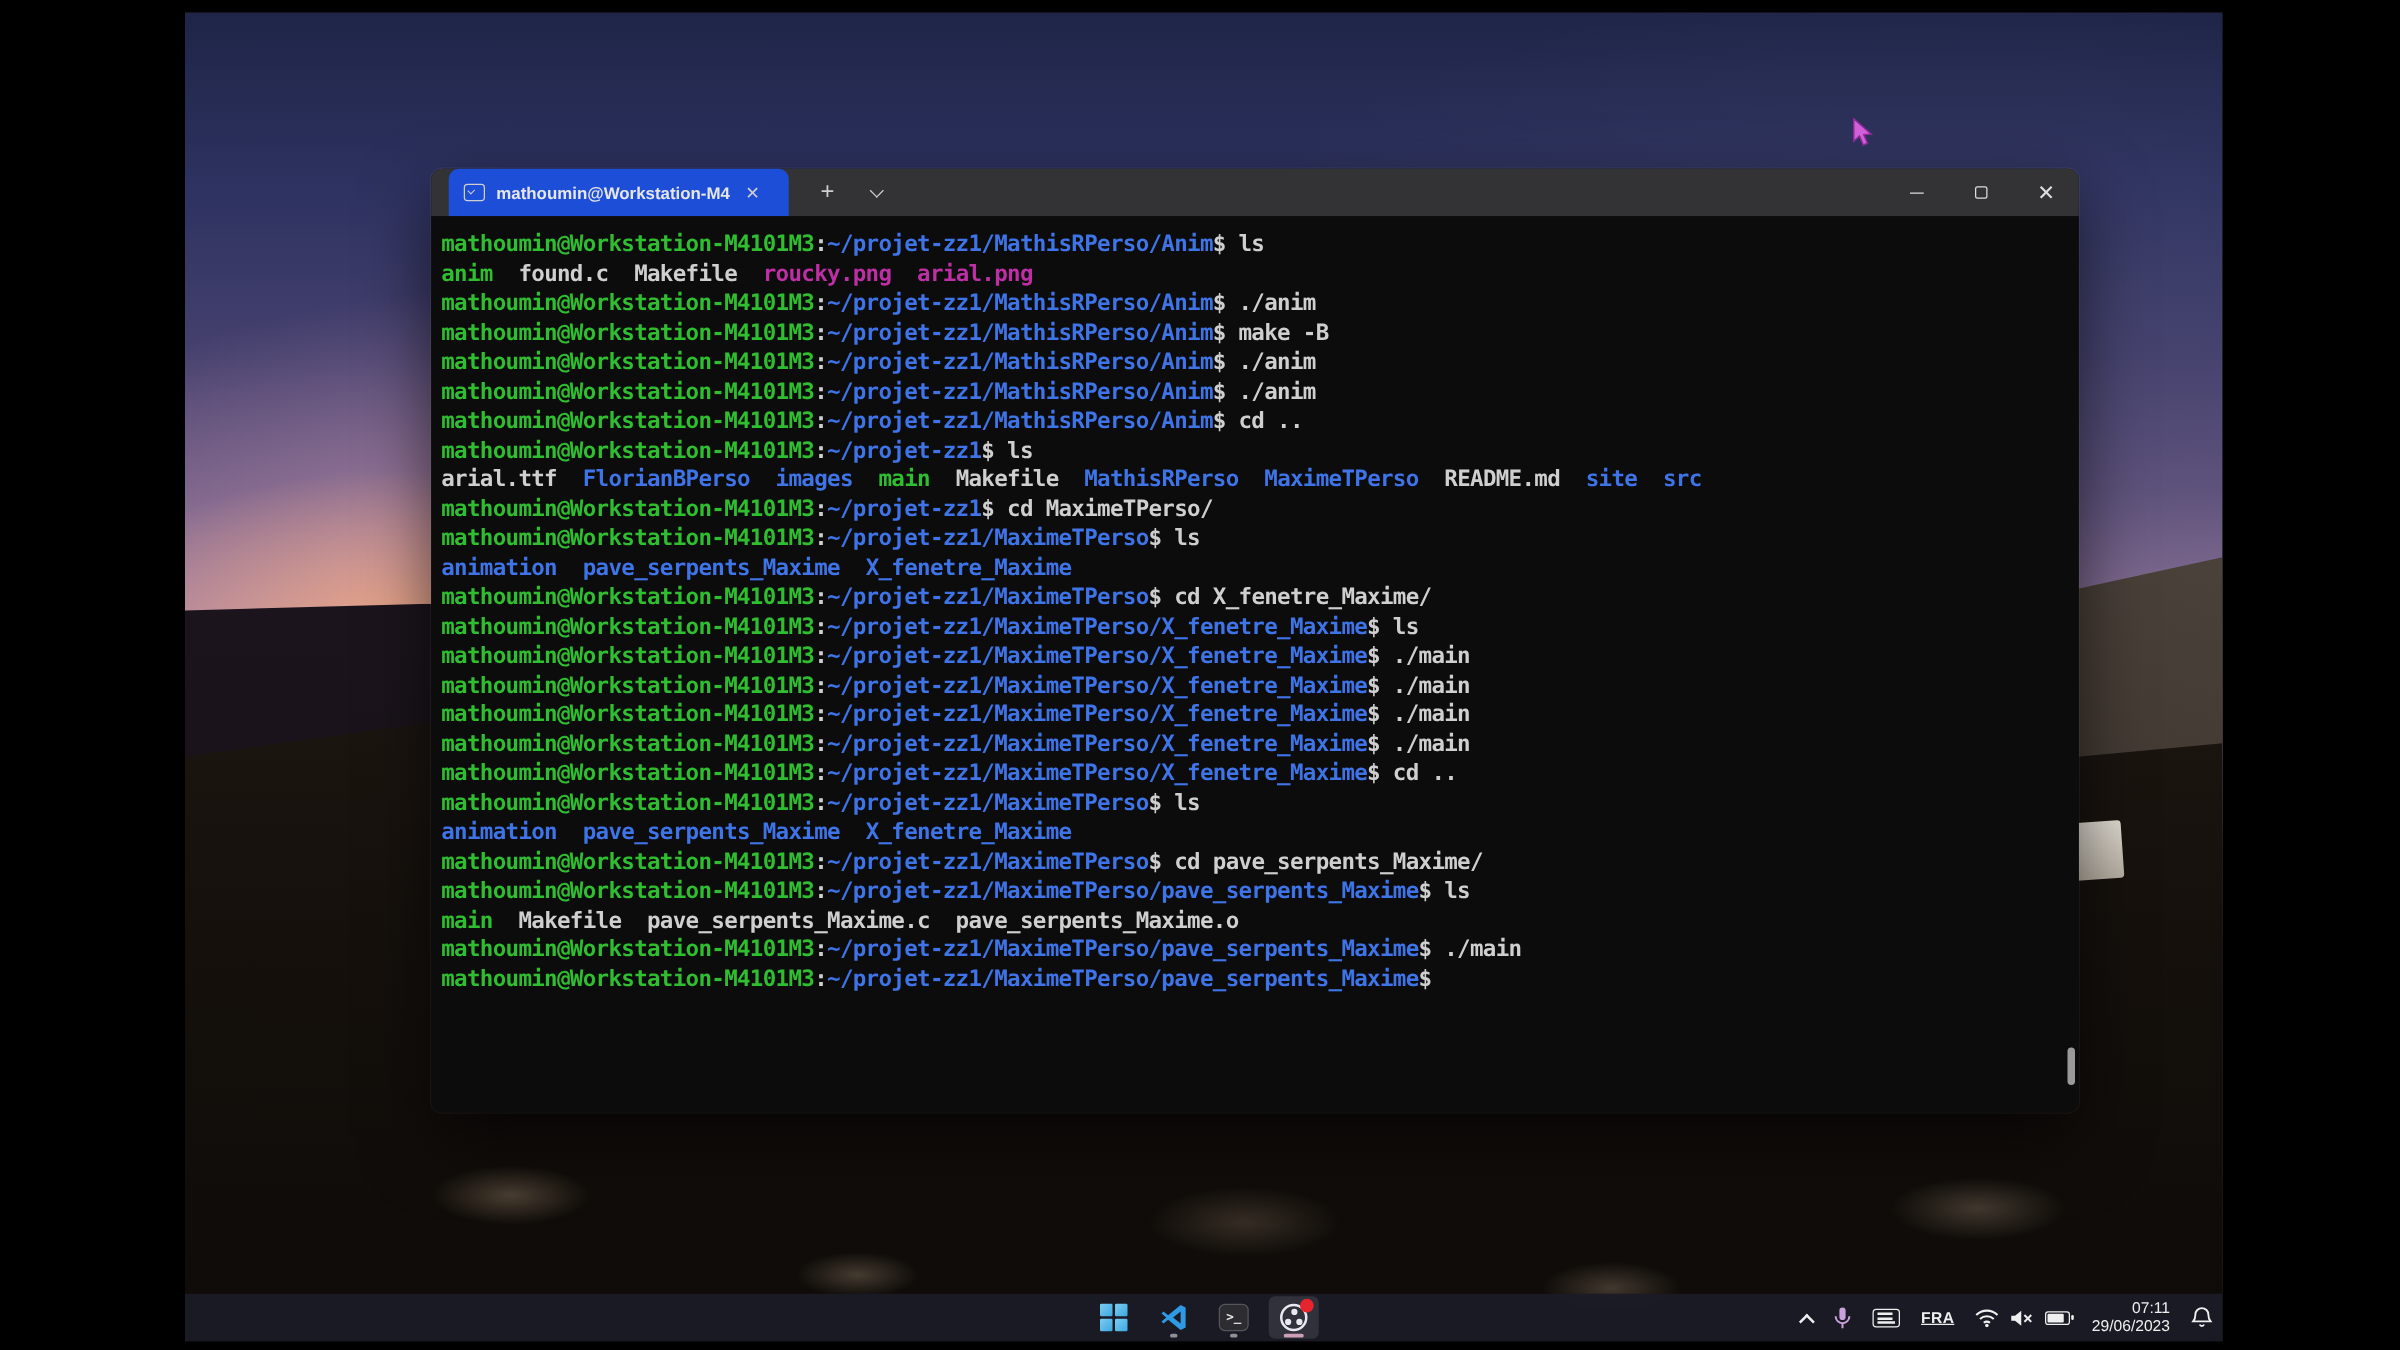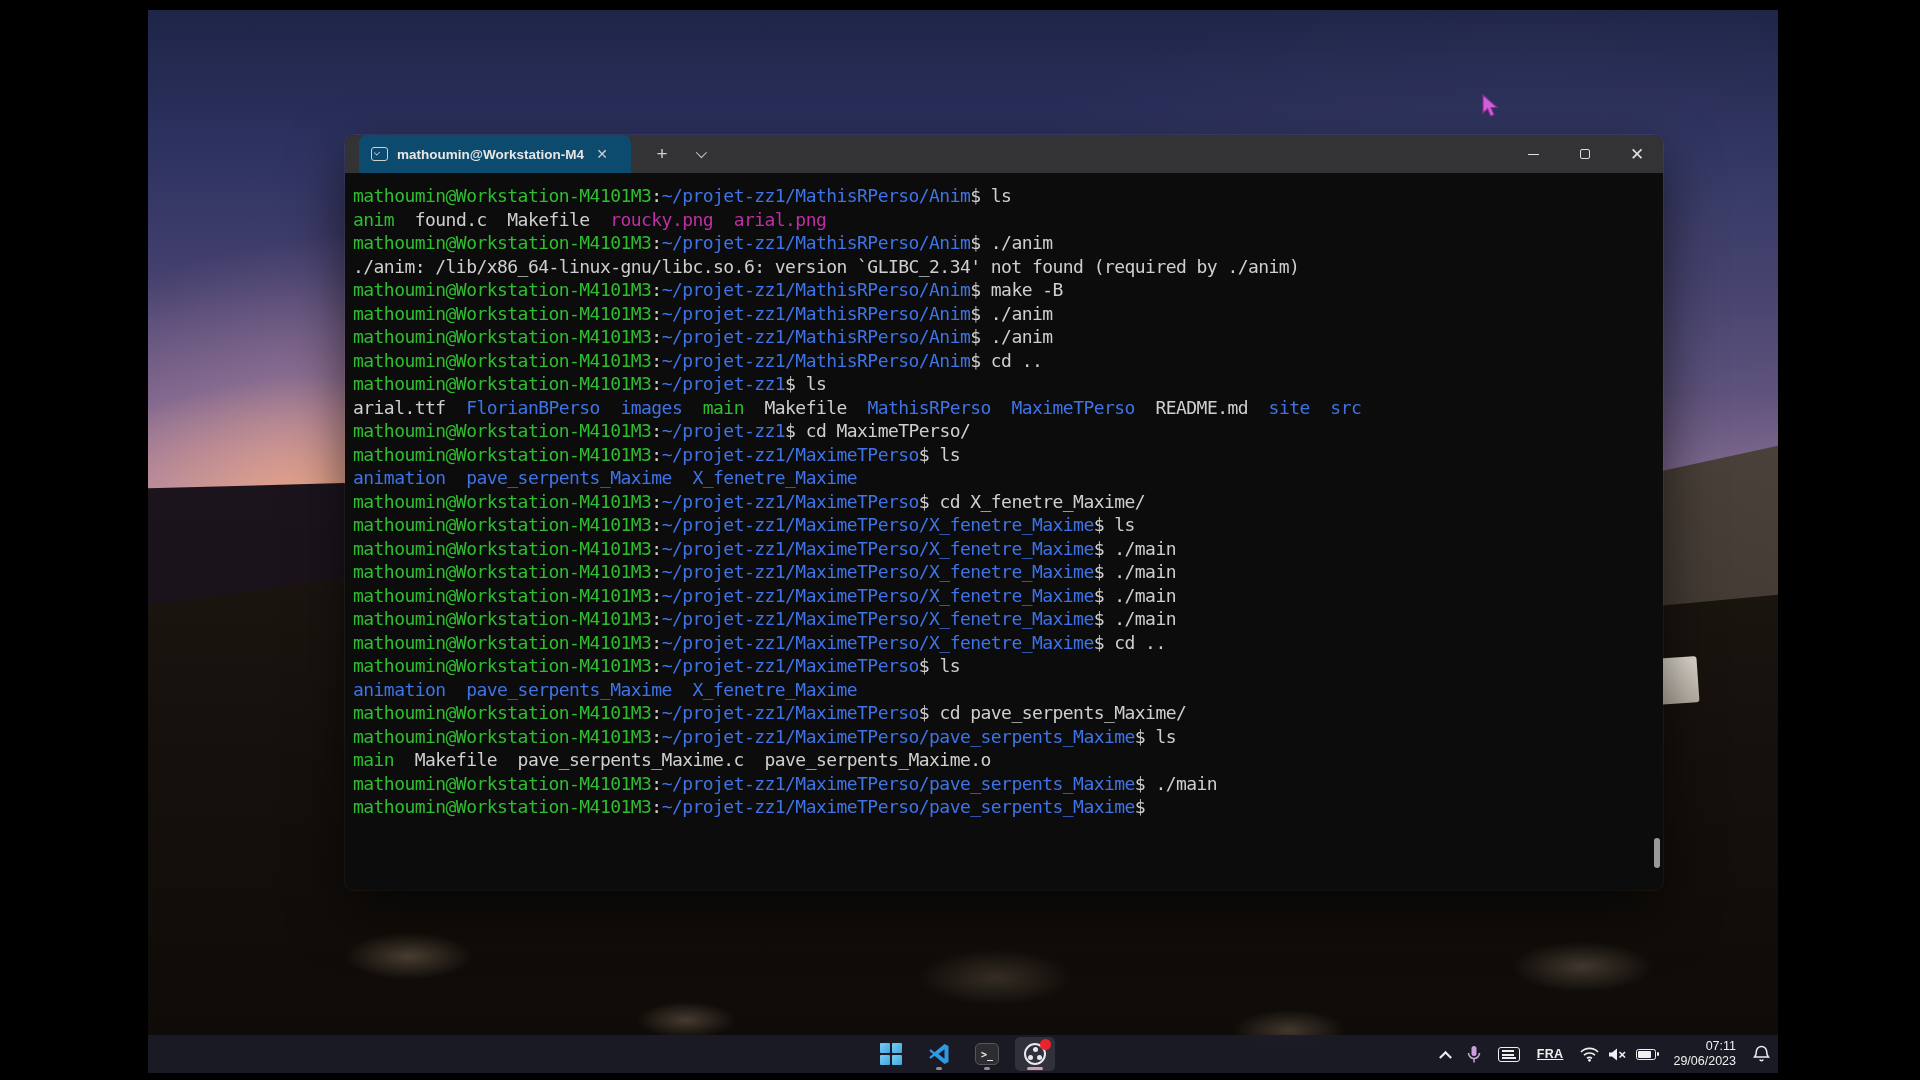--- a/index.html
+++ b/index.html
@@ -35,21 +35,21 @@
       radial-gradient(100px 36px at 88% 90%, rgba(140,124,104,.4), transparent 70%); }
   .white-structure { position:absolute; left:1492px; top:648px; width:58px; height:46px;
     background:linear-gradient(180deg,#e2dcd2,#b8b0a4); transform:rotate(-4deg); border-radius:3px; }
 
   
   .term-win { position:absolute; left:345px; top:135px; width:1318px; height:755px;
     border-radius:9px; box-shadow:0 22px 55px rgba(0,0,0,.6), 0 0 0 1px rgba(255,255,255,.07);
     background:#0c0c0c; }
   .titlebar { position:absolute; left:0; top:0; right:0; height:38px;
     background:#333336; border-radius:9px 9px 0 0; }
-  .tab { position:absolute; left:14px; top:0; width:272px; height:38px; background:#0c4a6e;
+  .tab { position:absolute; left:14px; top:0; width:272px; height:38px; background:#1d4ed8;
     border-radius:8px 8px 0 0; display:flex; align-items:center; padding:0 8px 0 12px; }
   .tab-icon { width:17px; height:14px; border:1.6px solid #cfcfcf; border-radius:3px;
     position:relative; flex:0 0 auto; }
   .tab-icon::after { content:""; position:absolute; left:2px; top:2px; width:5px; height:4px;
     border-left:1.6px solid #cfcfcf; border-bottom:1.6px solid #cfcfcf; transform:rotate(-45deg) scale(.8); }
   .tab-title { color:#e6e6e6; font-size:13.5px; font-weight:700; margin-left:9px; white-space:nowrap;
     overflow:hidden; max-width:196px; flex:1 1 auto; }
   .tab-close { width:18px; height:18px; color:#cfcfcf; font-size:14px; line-height:18px;
     text-align:center; border-radius:4px; flex:0 0 auto; cursor:default; }
   .bar-btn { position:absolute; top:0; height:38px; display:flex; align-items:center;
@@ -60,21 +60,21 @@
     transform:rotate(45deg) translateY(-2px); }
   .win-btn { position:absolute; top:0; width:52px; height:38px; display:flex;
     align-items:center; justify-content:center; }
   .btn-min { right:104px; } .btn-max { right:52px; } .btn-close { right:0; border-radius:0 9px 0 0; }
   .glyph-min { width:11px; height:0; border-top:1.6px solid #dedede; }
   .glyph-max { width:10px; height:10px; border:1.6px solid #dedede; border-radius:2px; }
   .glyph-close { color:#dedede; font-size:17px; line-height:1; }
 
   .term-body { position:absolute; left:0; top:38px; right:0; bottom:0; background:#0c0c0c;
     border-radius:0 0 9px 9px; overflow:hidden; padding:11px 14px 0 8px; }
-  .tline { font-family:"DejaVu Sans Mono", monospace; font-size:18px; font-weight:400;
+  .tline { font-family:"DejaVu Sans Mono", monospace; font-size:18px; font-weight:700;
     line-height:23.5px; white-space:pre; letter-spacing:-0.55px; }
   .seg-g { color:var(--c-g); } .seg-b { color:var(--c-b); }
   .seg-m { color:var(--c-m); } .seg-w { color:var(--c-w); }
   .scroll-thumb { position:absolute; right:3px; top:703px; width:6px; height:30px;
     background:#9a9a9a; border-radius:3px; }
 
   
   .taskbar { position:absolute; left:0; bottom:0; width:100%; height:38px;
     background:rgba(27,27,38,.96); display:flex; align-items:center; }
   .tb-center { position:absolute; left:50%; transform:translateX(-50%); display:flex;
@@ -228,21 +228,20 @@
       </div>
     <div class="win-btn btn-close">
         <div class="glyph-close">✕</div>
       </div>
   </div>
   <div class="term-body">
     <div id="term-out">
         <div class="tline"><span class="seg-g">mathoumin@Workstation-M4101M3</span><span class="seg-w">:</span><span class="seg-b">~/projet-zz1/MathisRPerso/Anim</span><span class="seg-w">$ ls</span></div>
         <div class="tline"><span class="seg-g">anim</span><span class="seg-w">  found.c  Makefile  </span><span class="seg-m">roucky.png</span><span class="seg-w">  </span><span class="seg-m">arial.png</span></div>
         <div class="tline"><span class="seg-g">mathoumin@Workstation-M4101M3</span><span class="seg-w">:</span><span class="seg-b">~/projet-zz1/MathisRPerso/Anim</span><span class="seg-w">$ ./anim</span></div>
-        <div class="tline"><span class="seg-w">./anim: /lib/x86_64-linux-gnu/libc.so.6: version `GLIBC_2.34' not found (required by ./anim)</span></div>
         <div class="tline"><span class="seg-g">mathoumin@Workstation-M4101M3</span><span class="seg-w">:</span><span class="seg-b">~/projet-zz1/MathisRPerso/Anim</span><span class="seg-w">$ make -B</span></div>
         <div class="tline"><span class="seg-g">mathoumin@Workstation-M4101M3</span><span class="seg-w">:</span><span class="seg-b">~/projet-zz1/MathisRPerso/Anim</span><span class="seg-w">$ ./anim</span></div>
         <div class="tline"><span class="seg-g">mathoumin@Workstation-M4101M3</span><span class="seg-w">:</span><span class="seg-b">~/projet-zz1/MathisRPerso/Anim</span><span class="seg-w">$ ./anim</span></div>
         <div class="tline"><span class="seg-g">mathoumin@Workstation-M4101M3</span><span class="seg-w">:</span><span class="seg-b">~/projet-zz1/MathisRPerso/Anim</span><span class="seg-w">$ cd ..</span></div>
         <div class="tline"><span class="seg-g">mathoumin@Workstation-M4101M3</span><span class="seg-w">:</span><span class="seg-b">~/projet-zz1</span><span class="seg-w">$ ls</span></div>
         <div class="tline"><span class="seg-w">arial.ttf  </span><span class="seg-b">FlorianBPerso</span><span class="seg-w">  </span><span class="seg-b">images</span><span class="seg-w">  </span><span class="seg-g">main</span><span class="seg-w">  Makefile  </span><span class="seg-b">MathisRPerso</span><span class="seg-w">  </span><span class="seg-b">MaximeTPerso</span><span class="seg-w">  README.md  </span><span class="seg-b">site</span><span class="seg-w">  </span><span class="seg-b">src</span></div>
         <div class="tline"><span class="seg-g">mathoumin@Workstation-M4101M3</span><span class="seg-w">:</span><span class="seg-b">~/projet-zz1</span><span class="seg-w">$ cd MaximeTPerso/</span></div>
         <div class="tline"><span class="seg-g">mathoumin@Workstation-M4101M3</span><span class="seg-w">:</span><span class="seg-b">~/projet-zz1/MaximeTPerso</span><span class="seg-w">$ ls</span></div>
         <div class="tline"><span class="seg-b">animation</span><span class="seg-w">  </span><span class="seg-b">pave_serpents_Maxime</span><span class="seg-w">  </span><span class="seg-b">X_fenetre_Maxime</span></div>
         <div class="tline"><span class="seg-g">mathoumin@Workstation-M4101M3</span><span class="seg-w">:</span><span class="seg-b">~/projet-zz1/MaximeTPerso</span><span class="seg-w">$ cd X_fenetre_Maxime/</span></div>

